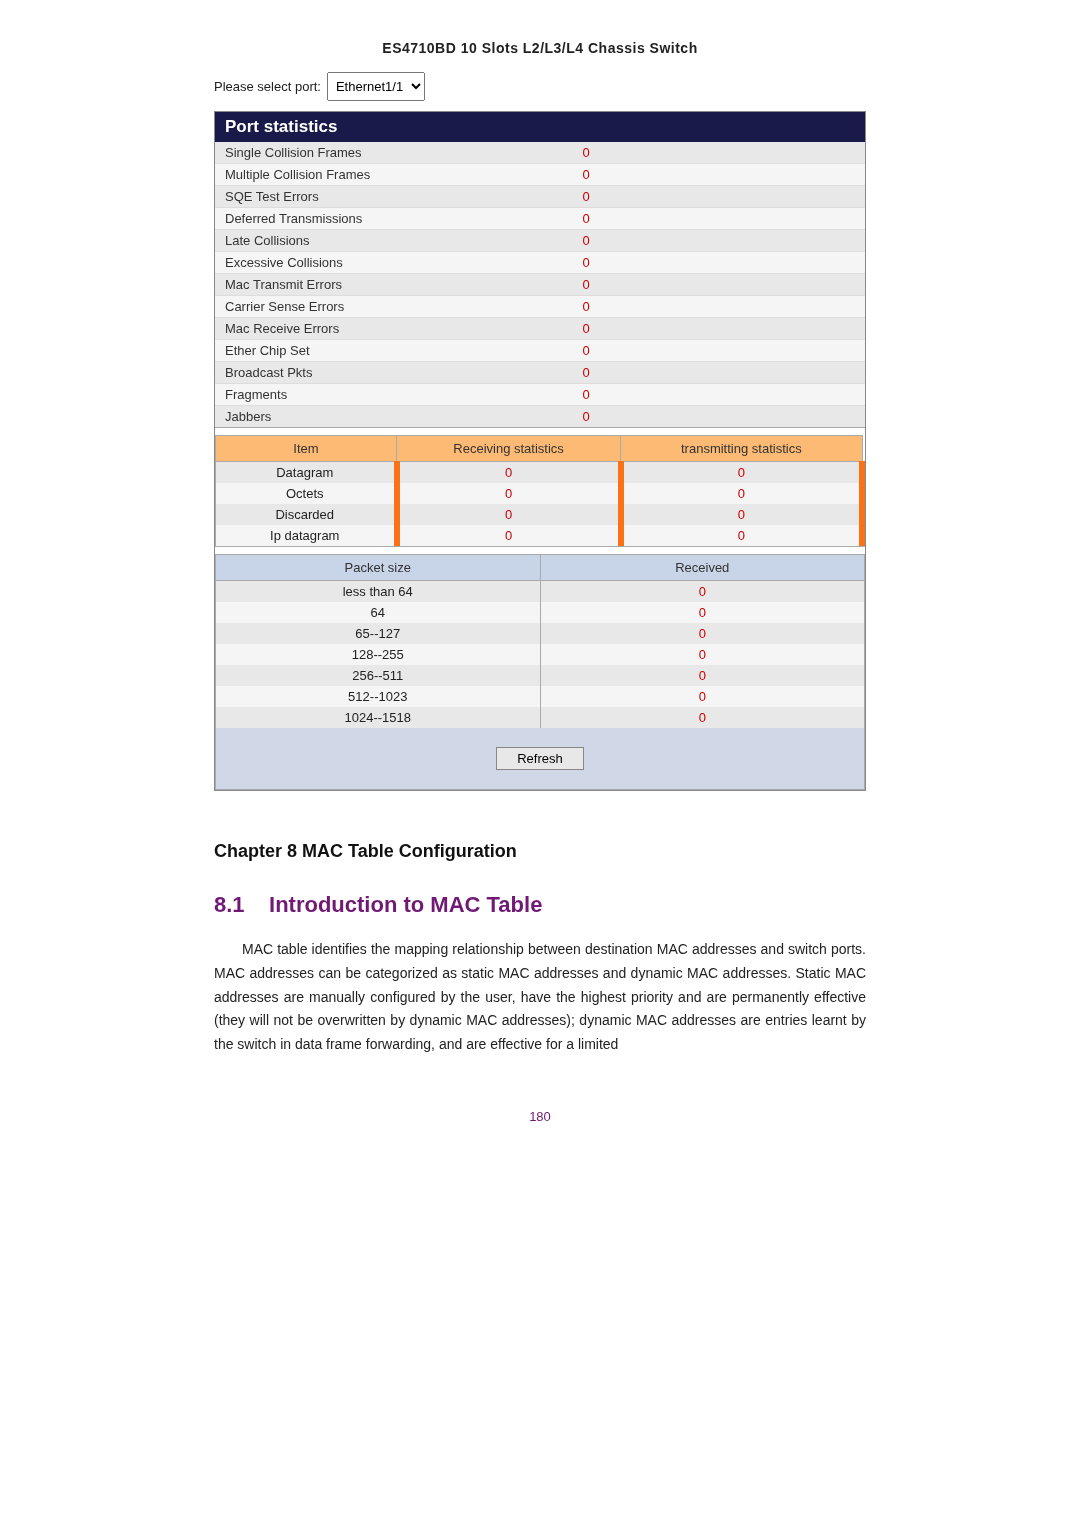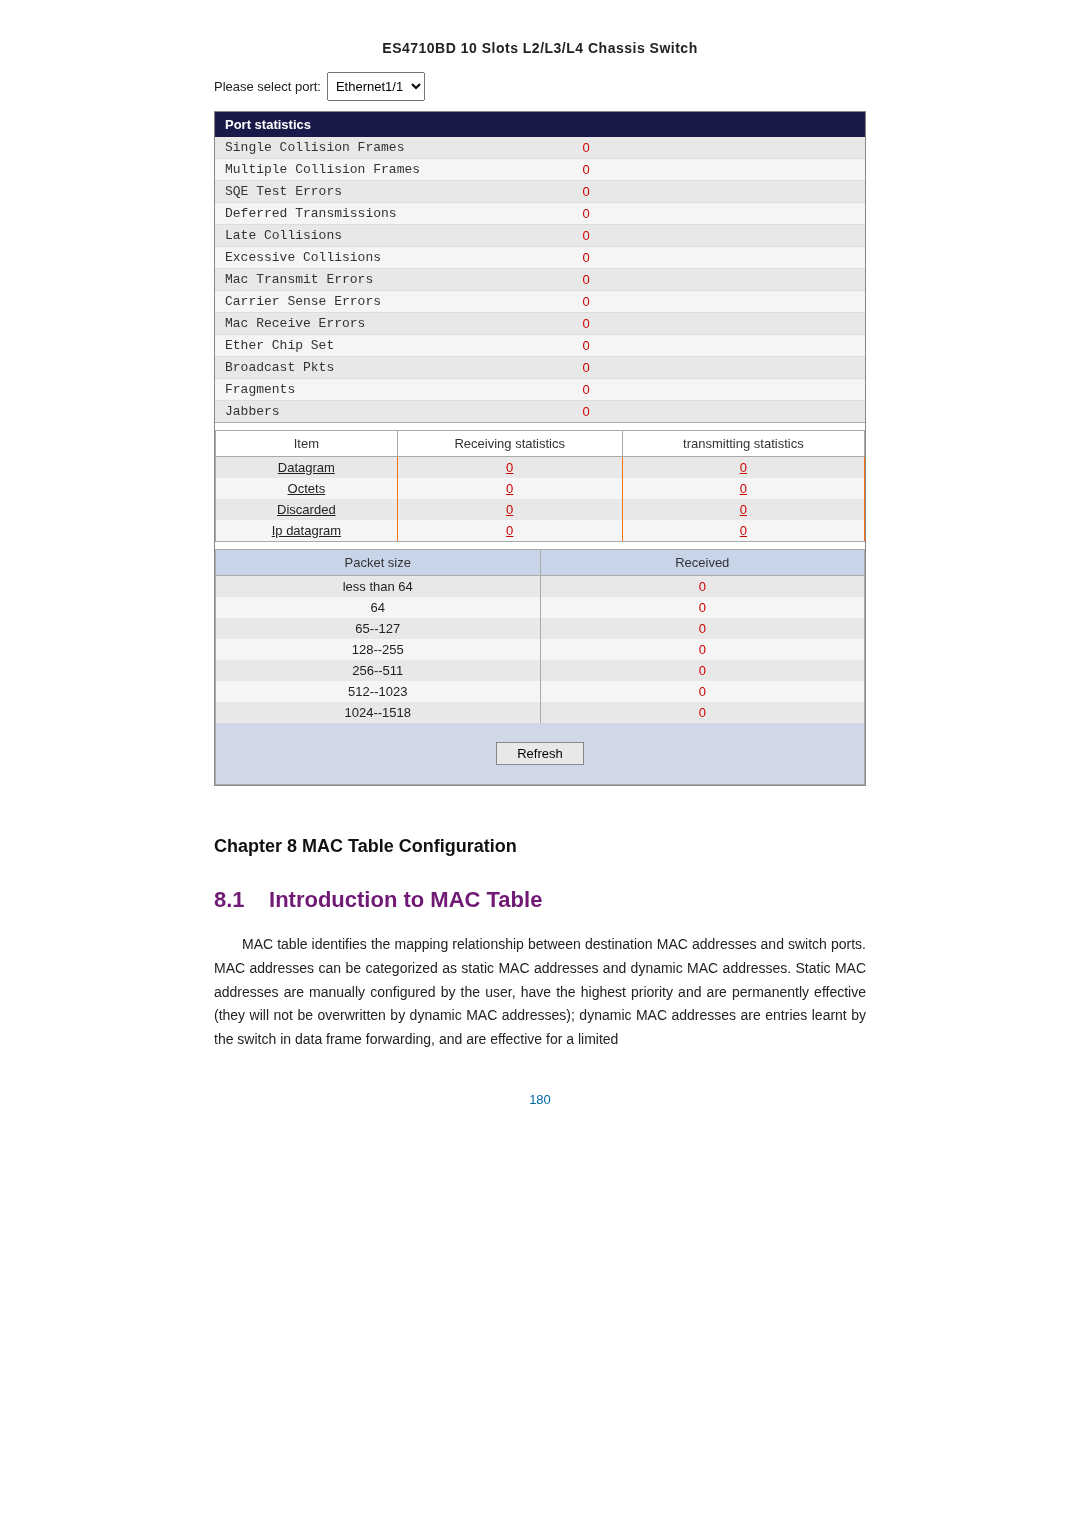--- a/index.html
+++ b/index.html
@@ -38,21 +38,21 @@
       font-size: 13px;
       padding: 5px 4px;
     }
 
     
     .port-stats-header {
       background: #1a1a4a;
       color: #fff;
       font-weight: bold;
       padding: 5px 10px;
-      font-size: 13px;
+      font-size: 17px;
     }
 
     
     .stats-table {
       width: 100%;
       border-collapse: collapse;
     }
 
     .stats-table tr {
       border-bottom: 1px solid #ddd;
@@ -71,54 +71,52 @@
       background: #e8e8e8;
     }
 
     .stats-table tr:nth-child(even) {
       background: #f5f5f5;
     }
 
     .stats-table td:first-child {
       width: 55%;
       color: #333;
-      font-family: Liberation Mono, monospace;
     }
 
     .stats-table td:last-child {
       color: #cc0000;
     }
 
     
     .triple-table {
       width: 100%;
       border-collapse: collapse;
     }
 
     .triple-table th {
-      background: #ffffff;
+      background: #fdba74;
       padding: 5px 10px;
       font-size: 13px;
       font-weight: normal;
       color: #333;
       text-align: center;
       border: 1px solid #aaa;
     }
 
     .triple-table th:first-child {
       text-align: center;
       width: 28%;
     }
 
     .triple-table td {
       padding: 3px 20px;
       font-size: 13px;
       text-align: center;
-      border-right: 1px solid #f97316;
-      text-decoration: underline;
+      border-right: 6px solid #f97316;
     }
 
     .triple-table td:first-child {
       text-align: center;
       border-left: 1px solid #aaa;
     }
 
     .triple-table tr:nth-child(odd) {
       background: #e8e8e8;
     }
@@ -210,23 +208,23 @@
     .body-text {
       font-size: 14px;
       line-height: 1.7;
       text-indent: 2em;
       color: #222;
       text-align: justify;
     }
 
     .page-number {
       text-align: center;
-      margin-top: 40px;
-      font-size: 13px;
-      color: #0369a1;
+      margin-top: 52px;
+      font-size: 13px;
+      color: #701a75;
     }
 
     .stats-outer {
       border: 1px solid #888;
     }
   </style>
 </head>
 <body>
 
 <div class="page-wrapper">

